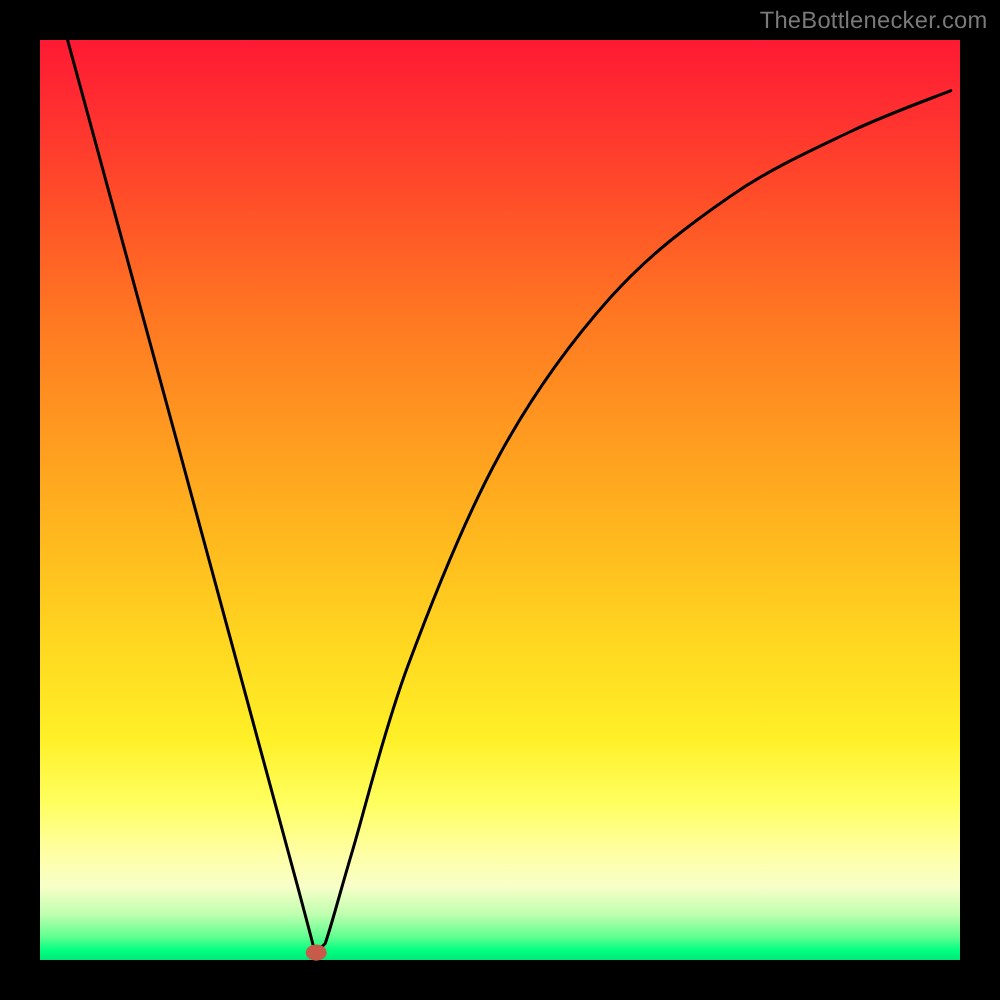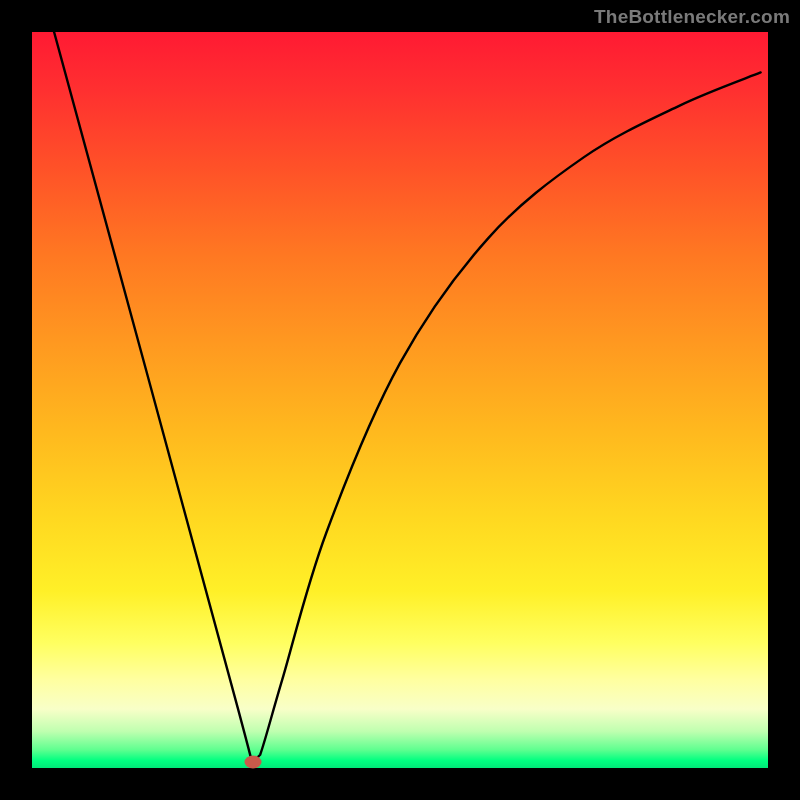--- a/index.html
+++ b/index.html
@@ -41,21 +41,21 @@
       #00ff80 99%,
       #00e878 100%
     );
   }
   .attribution {
     position: absolute;
     top: 6px;
     right: 10px;
     color: #7a7a7a;
     font-size: 19px;
-    font-weight: 700;
+    font-weight: 400;
     letter-spacing: 0.2px;
   }
   svg.curve {
     position: absolute;
     left: 0;
     top: 0;
     width: 736px;
     height: 736px;
   }
   .marker {

